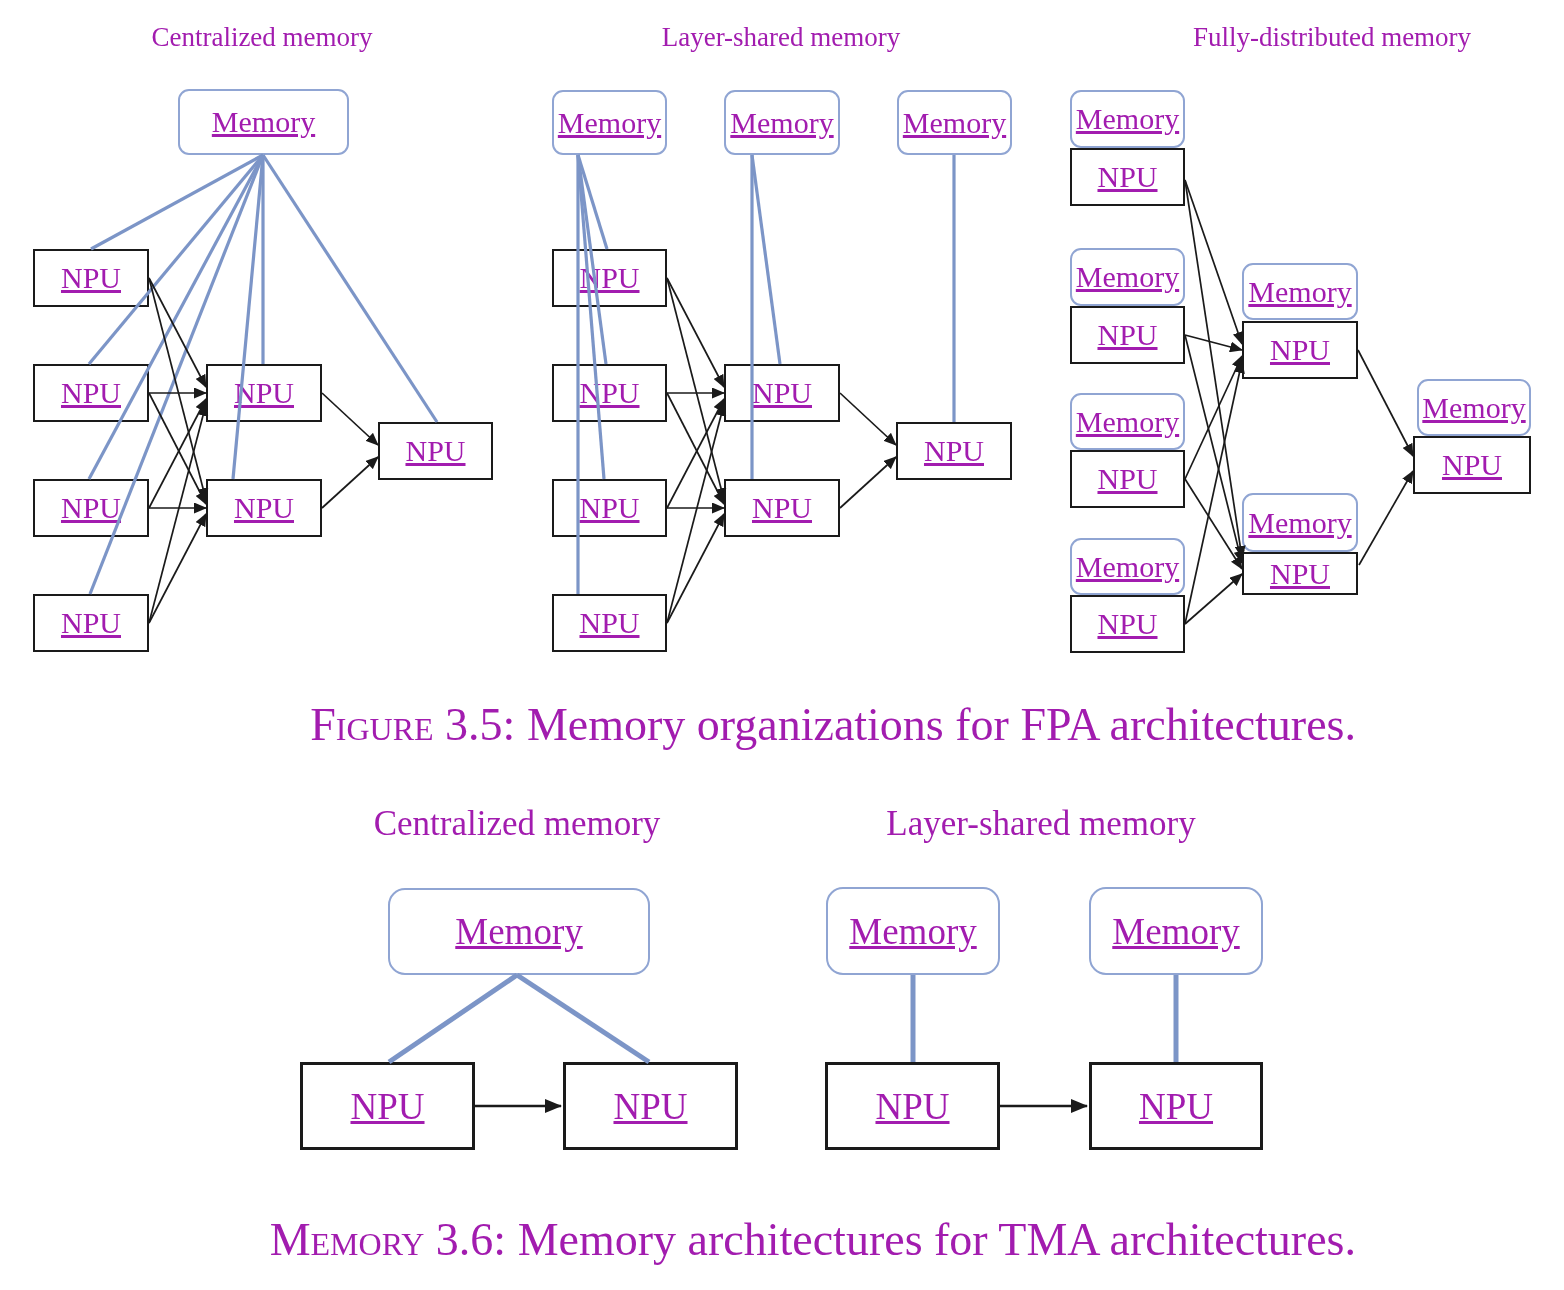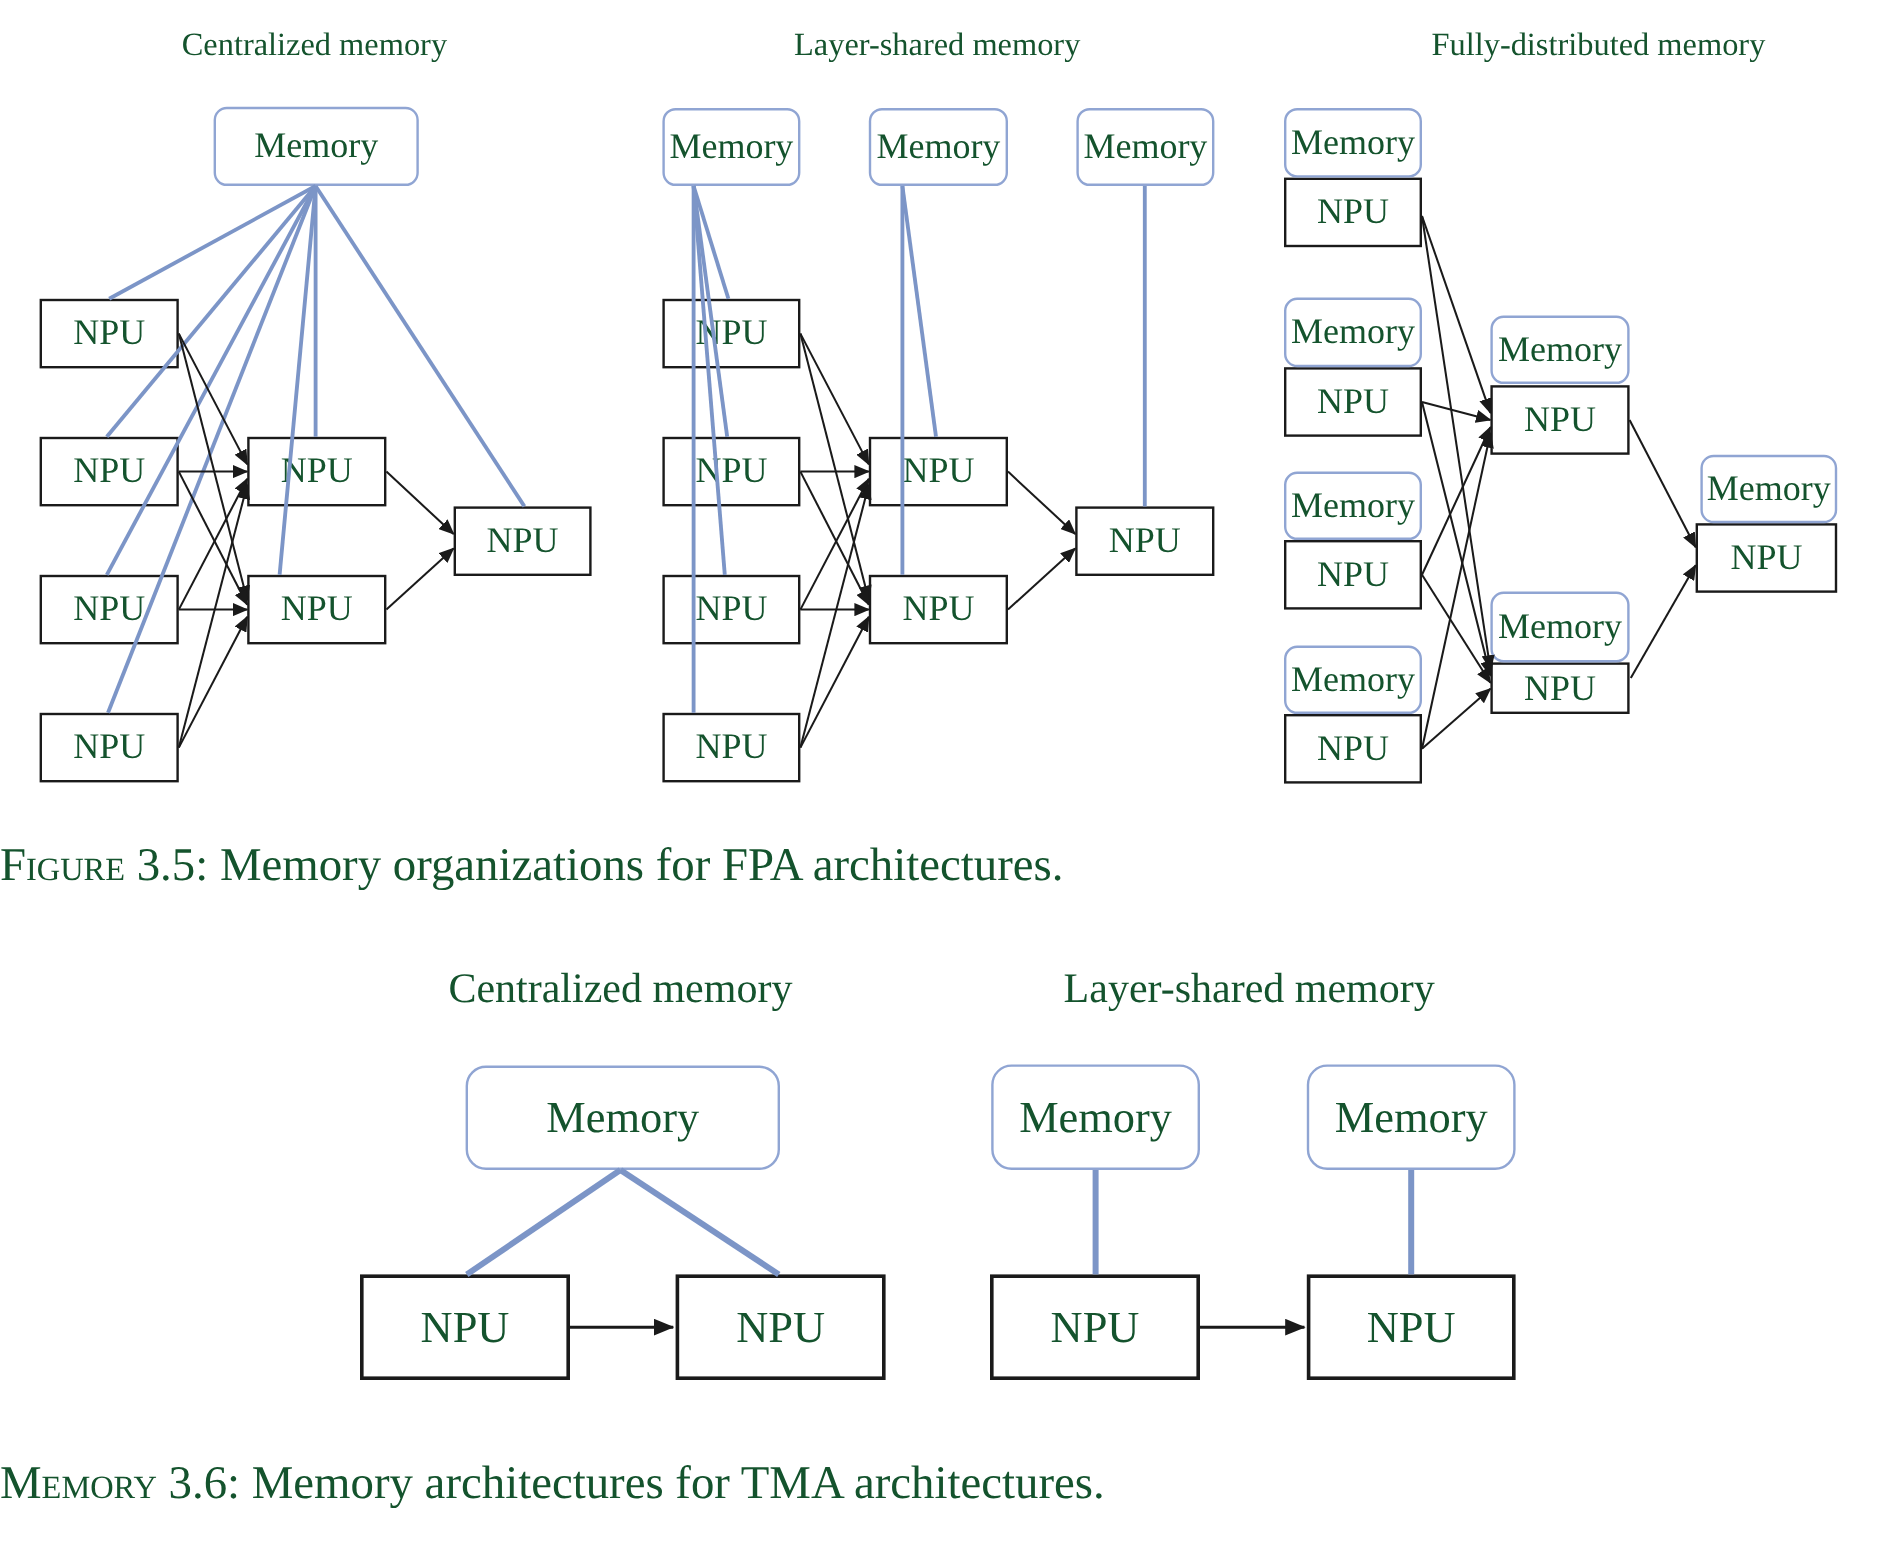--- a/index.html
+++ b/index.html
@@ -3,37 +3,37 @@
 <meta charset="utf-8">
 <style>
   :root{
     --bus-blue:#7C95C7;
     --memory-border:#90A5D3;
     --line-black:#1A1A1A;
   }
   html,body{margin:0;padding:0;background:#ffffff;}
   .stage{
     position:relative;width:1564px;height:1290px;background:#ffffff;
-    font-family:"Liberation Serif",serif;color:#14532d;overflow:hidden;
+    font-family:"Liberation Serif",serif;color:#a21caf;overflow:hidden;
   }
   .box{
     position:absolute;display:flex;align-items:center;justify-content:center;
-    background:#ffffff;box-sizing:border-box;white-space:nowrap;line-height:1;
+    background:#ffffff;box-sizing:border-box;white-space:nowrap;line-height:1;text-decoration:underline;
   }
   .npu{border:2px solid var(--line-black);font-size:30px;z-index:1;}
   .mem{border:2px solid var(--memory-border);border-radius:11px;font-size:30px;z-index:2;}
   .npu-lg{border-width:3px;font-size:37px;}
   .mem-lg{border-width:2.5px;border-radius:17px;font-size:37px;}
   .dtitle{
     position:absolute;transform:translateX(-50%);white-space:nowrap;
     font-size:27px;z-index:4;
   }
   .dtitle-lg{font-size:35px;}
   .caption{
-    position:absolute;left:0;width:1356px;text-align:left;font-size:39px;z-index:4;
+    position:absolute;left:0;width:1356px;text-align:right;font-size:46px;z-index:4;
   }
   .caption .sc{font-variant:small-caps;}
   svg.connectors{position:absolute;left:0;top:0;z-index:3;pointer-events:none;}
   .bus line{stroke:var(--bus-blue);stroke-width:3.2;fill:none;}
   .bus-lg line{stroke-width:5;}
   .flow line{stroke:var(--line-black);stroke-width:1.7;fill:none;}
   .flow-lg line{stroke-width:2.4;}
   marker path{fill:var(--line-black);}
 </style>
 </head>

